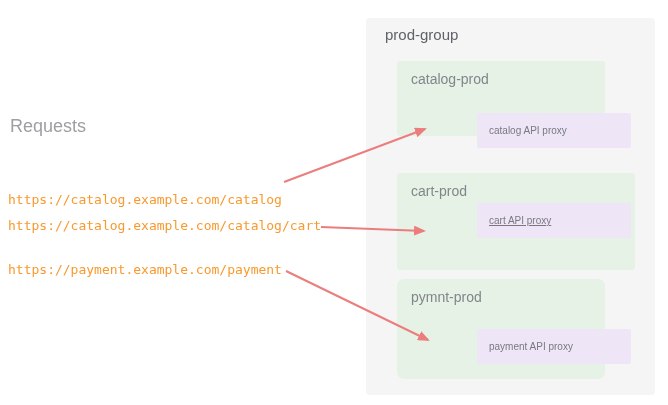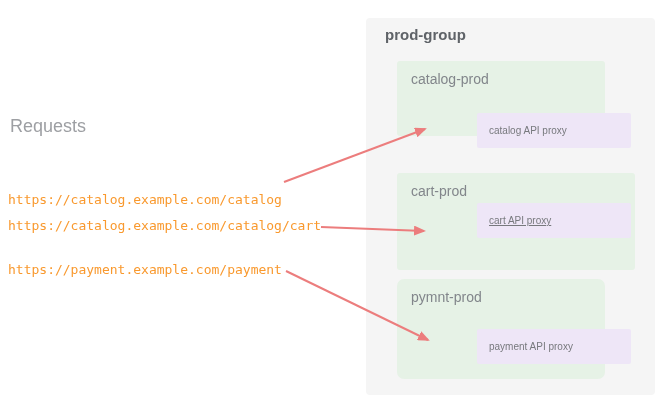--- a/index.html
+++ b/index.html
@@ -21,21 +21,21 @@
   }
   .url-0 { top: 172px; margin-top: 20px; }
   .url-1 { top: 218px; }
   .url-2 { top: 262px; }
   .group-box {
     position: absolute; left: 366px; top: 18px; width: 289px; height: 377px;
     background: var(--group-bg, #f5f5f5); border-radius: 4px;
   }
   .group-title {
     position: absolute; left: 19px; top: 8px;
-    font-size: 15px; font-weight: bold;
+    font-size: 15px; font-weight: normal;
     color: var(--group-title-text, #5f6368); white-space: nowrap;
   }
   .env-box {
     position: absolute; left: 31px; width: 208px;
     background: var(--env-bg, #e6f2e6); border-radius: 3px;
   }
   .env-0 { top: 43px;  height: 75px; }
   .env-1 { top: 155px; height: 97px; padding-left: 30px;  }
   .env-2 { top: 261px; height: 100px; border-radius: 7px; }
   .env-label {

